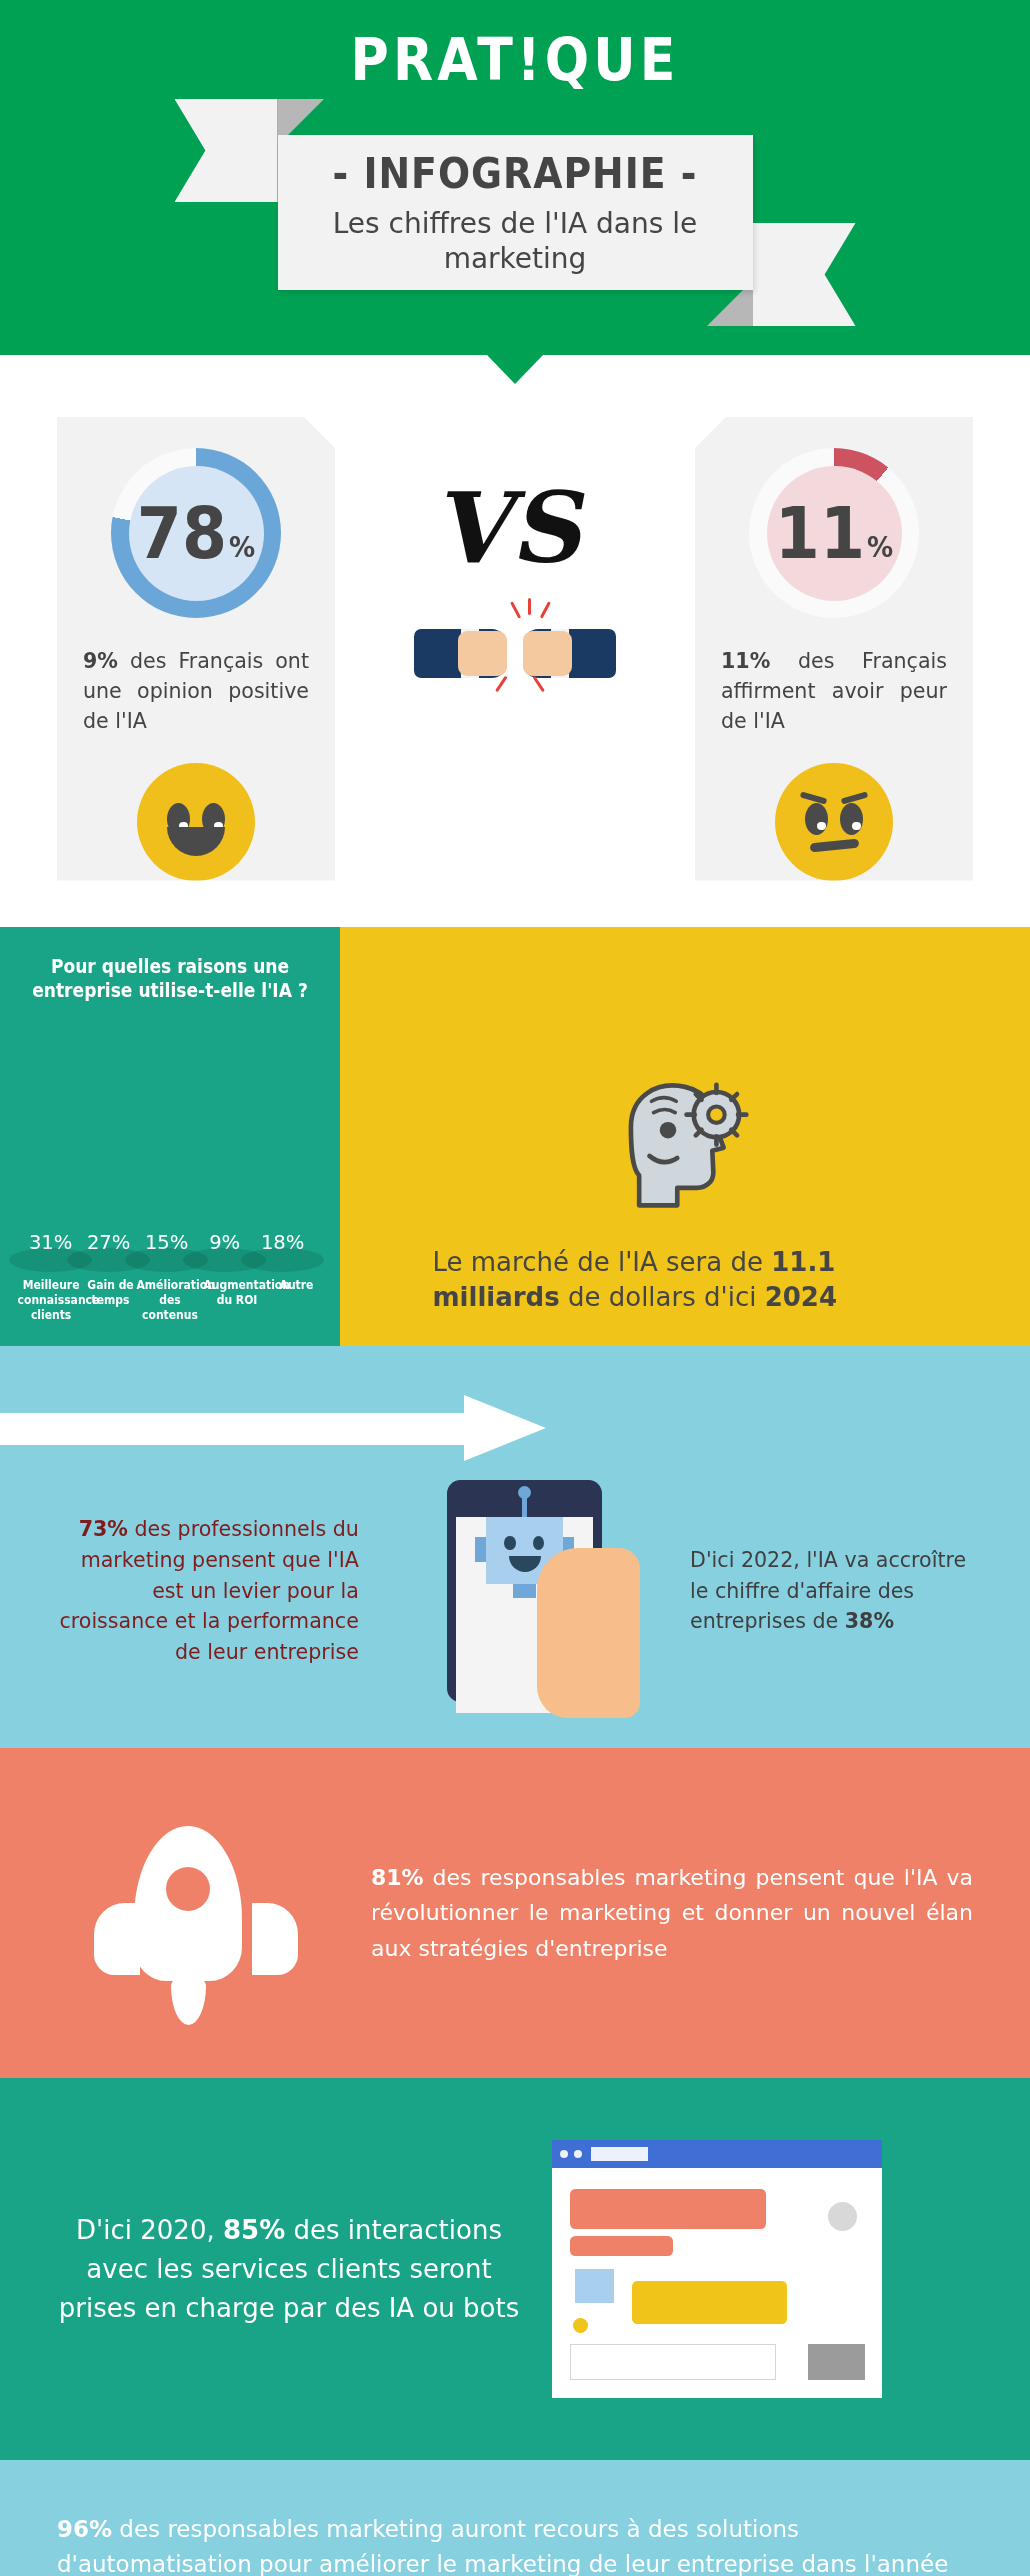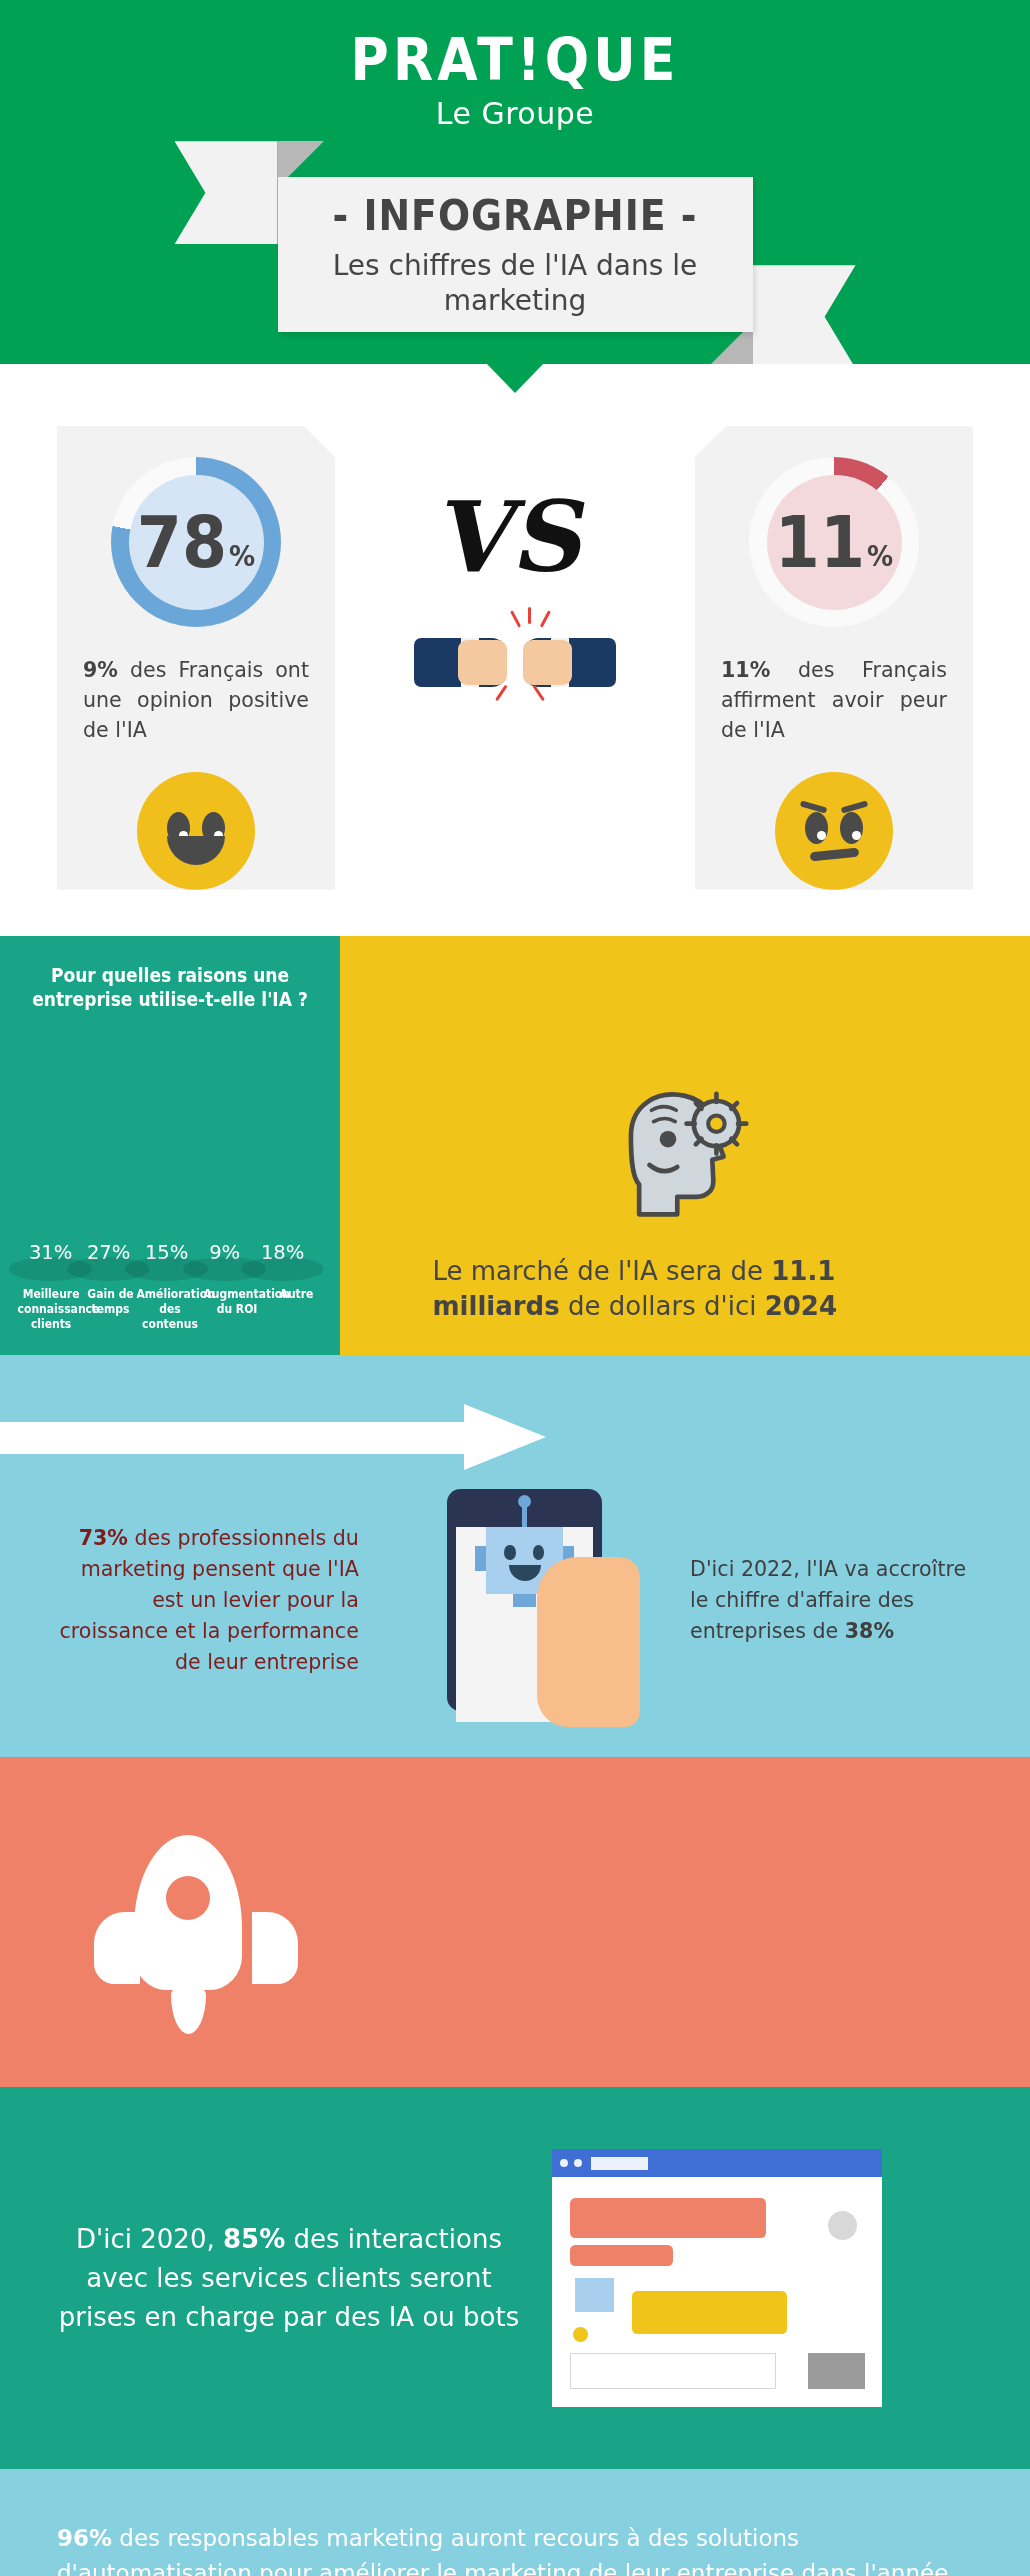--- a/index.html
+++ b/index.html
@@ -5,21 +5,21 @@
   * { box-sizing: border-box; margin:0; padding:0; }
   html,body { background:#ffffff; }
   body {
     width:1030px;
     font-family:"DejaVu Sans","Liberation Sans",sans-serif;
     -webkit-font-smoothing:antialiased;
   }
   .page { width:1030px; position:relative; overflow:hidden; }
 
   
-  .header { background:#00a152; padding:31px 0 32px; position:relative; }
+  .header { background:#00a152; padding:31px 0 65px; position:relative; }
   .logo-wrap { text-align:center; }
   .logo-main {
     font-family:"DejaVu Sans Condensed","Liberation Sans",sans-serif;
     font-weight:bold; color:#fff; font-size:58px; letter-spacing:4.1px;
     line-height:1.0;
   }
   .logo-sub { color:#fff; font-size:30px; margin-top:7.2px; font-weight:400; letter-spacing:0.5px;}
 
   .ribbon { position:relative; width:567px; margin:46px auto 0; height:155px;}
   .ribbon-tail-l, .ribbon-tail-r {
@@ -214,21 +214,20 @@
   .prog-txt b { font-weight:bold; }
 </style>
 </head>
 <body>
 
 <div class="page">
 
   <section class="header">
     <div class="logo-wrap">
       <div class="logo-main">PRAT!QUE</div>
-      <div class="logo-sub">Le Groupe</div>
     </div>
 
     <div class="ribbon">
       <div class="ribbon-tail-l"></div>
       <div class="ribbon-tail-r"></div>
       <div class="ribbon-fold-l"></div>
       <div class="ribbon-fold-r"></div>
       <div class="ribbon-card">
         <div class="ribbon-title">- INFOGRAPHIE -</div>
         <div class="ribbon-sub">Les chiffres de l'IA dans le marketing</div>
@@ -417,20 +416,23 @@
 
   <section class="rocket-sec">
     <div class="rocket-art">
       <div class="rk-fin l"></div>
         <div class="rk-fin r"></div>
       <div class="rk-body">
           <div class="rk-win"></div>
         </div>
       <div class="rk-flame"></div>
     </div>
+    <div class="rocket-text">
+      <b>81%</b><span> des responsables marketing pensent que l'IA va révolutionner le marketing et donner un nouvel élan aux stratégies d'entreprise</span>
+    </div>
   </section>
 
   <section class="chat-sec">
     <div class="chat-text">
       <span>D'ici 2020, </span><b>85%</b><span> des interactions avec les services clients seront prises en charge par des IA ou bots</span>
     </div>
     <div class="chat-win">
       <div class="cw-bar">
         <div class="cw-dot"></div>
           <div class="cw-dot"></div>

